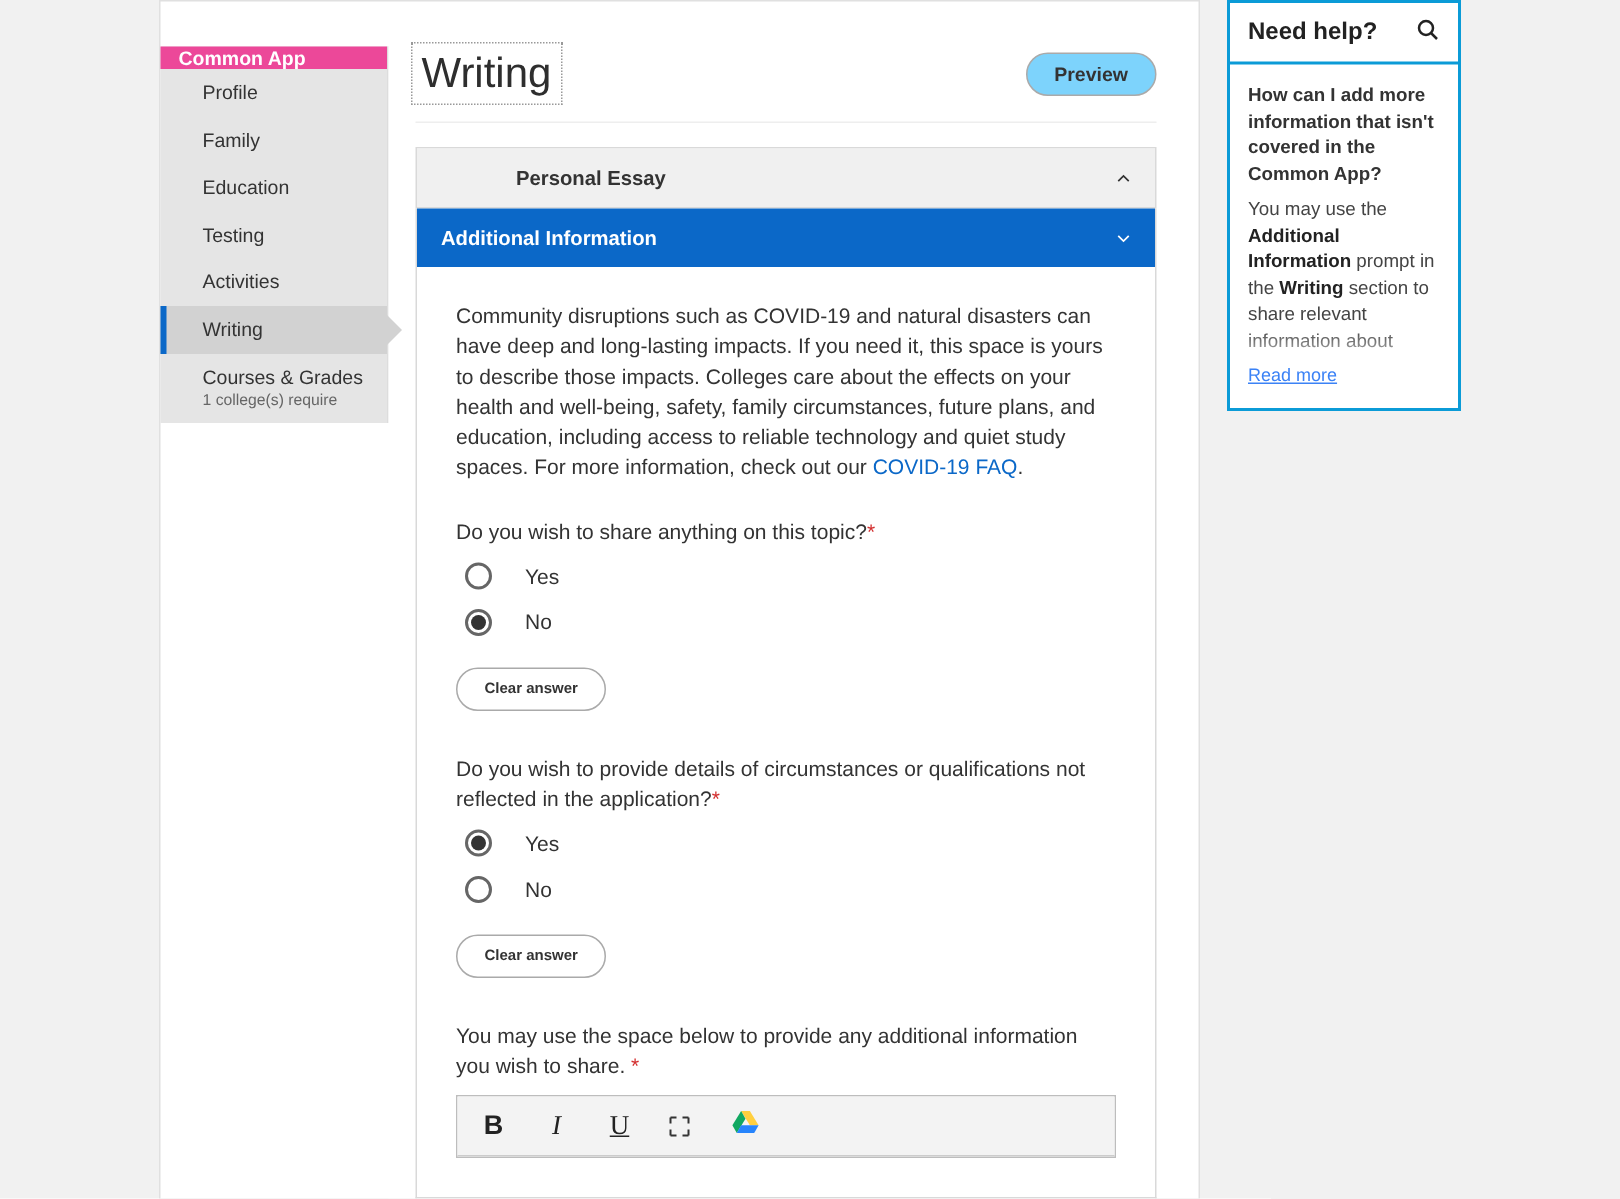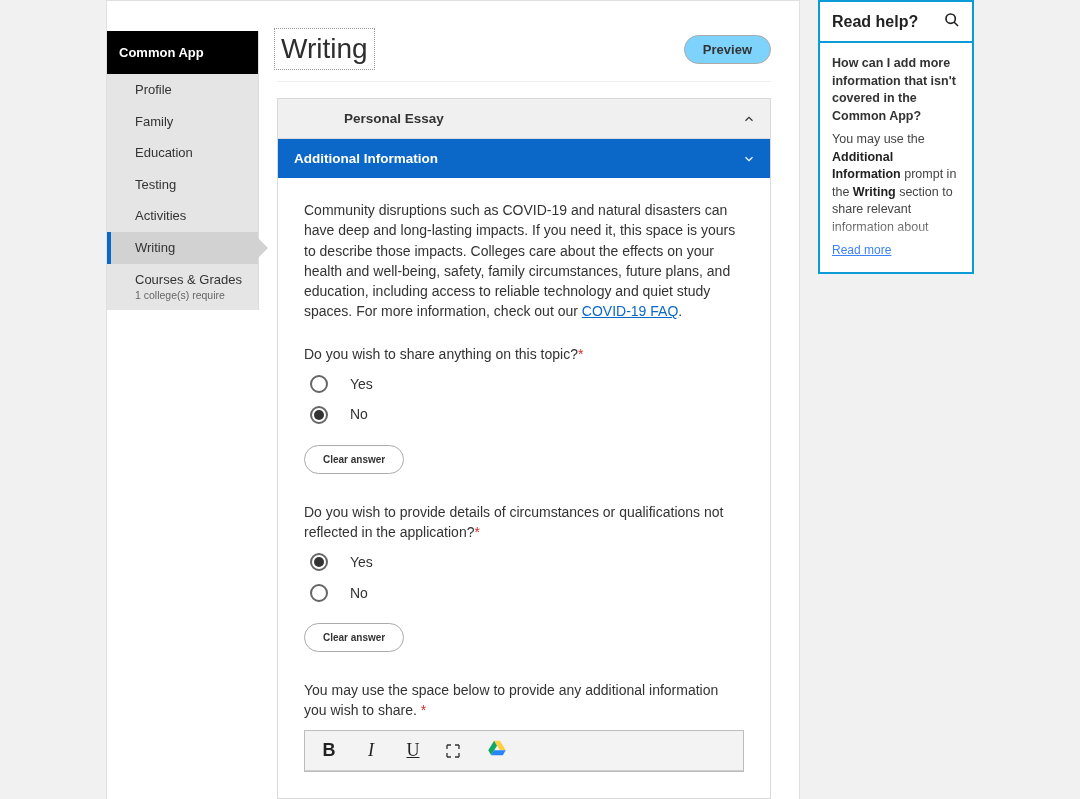--- a/index.html
+++ b/index.html
@@ -30,24 +30,24 @@
 
   
   .sidebar {
     width: 152px;
     background: #e5e5e5;
     display: flex;
     flex-direction: column;
     border-right: 1px solid #ddd;
   }
   .sidebar-header {
-    background: #000000;
+    background: #ec4899;
     color: #fff;
     font-weight: bold;
-    padding: 14px 12px;
+    padding: 0 12px;
     font-size: 13px;
   }
   .sidebar-item {
     padding: 8px 12px 8px 28px;
     font-size: 13px;
     color: #333;
     cursor: pointer;
     position: relative;
     line-height: 1.2;
   }
@@ -172,21 +172,21 @@
     border: 1px solid #aaa;
     background: #fff;
     border-radius: 18px;
     padding: 8px 18px;
     font-size: 10px;
     font-weight: bold;
     color: #333;
     cursor: pointer;
     margin: 10px 0 6px 0;
   }
-  .inline-link { color: #0b68c8; text-decoration: underline; cursor: pointer; }
+  .inline-link { color: #0b68c8; cursor: pointer; }
   .editor-hint {
     font-size: 12px;
     color: #777;
     margin-top: 4px;
     margin-bottom: 6px;
   }
   .editor {
     border: 1px solid #bdbdbd;
     background: #fff;
   }
@@ -370,21 +370,21 @@
 
           </div>
 
         </div>
       </div>
     </div>
   </div>
 
   <div class="help-panel">
     <div class="help-header">
-      <h3>Read help?</h3>
+      <h3>Need help?</h3>
       <span>
         <svg width="16" height="16" viewBox="0 0 24 24">
             <circle cx="10" cy="10" r="7" fill="none" stroke="#222" stroke-width="2.5"></circle>
             <line x1="15" y1="15" x2="21" y2="21" stroke="#222" stroke-width="2.5"></line>
           </svg>
       </span>
     </div>
     <div class="help-body">
       <div class="help-q">How can I add more information that isn't covered in the Common App?</div>
       <div class="help-a">

